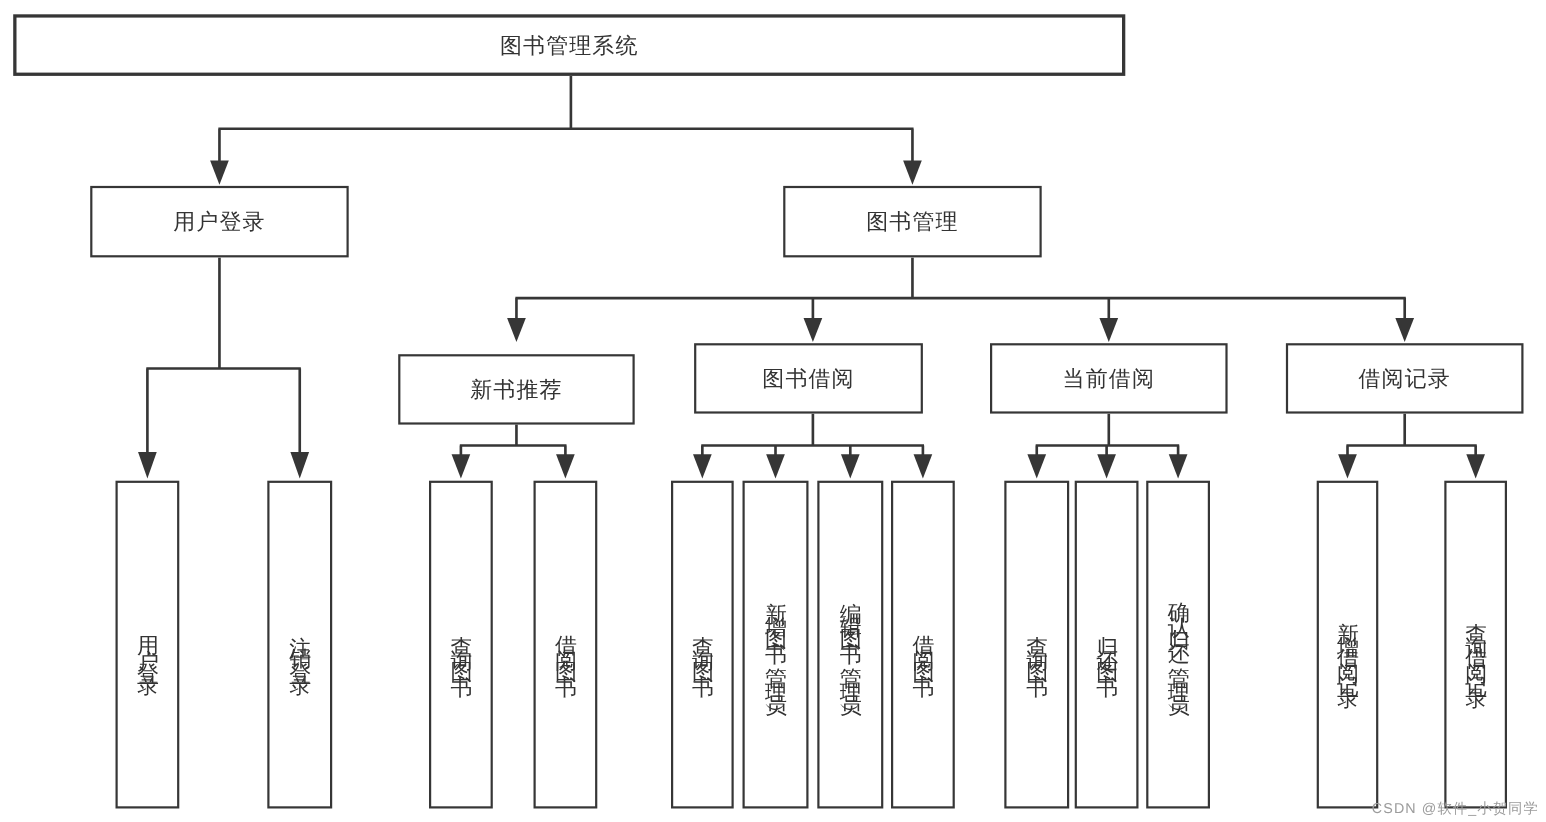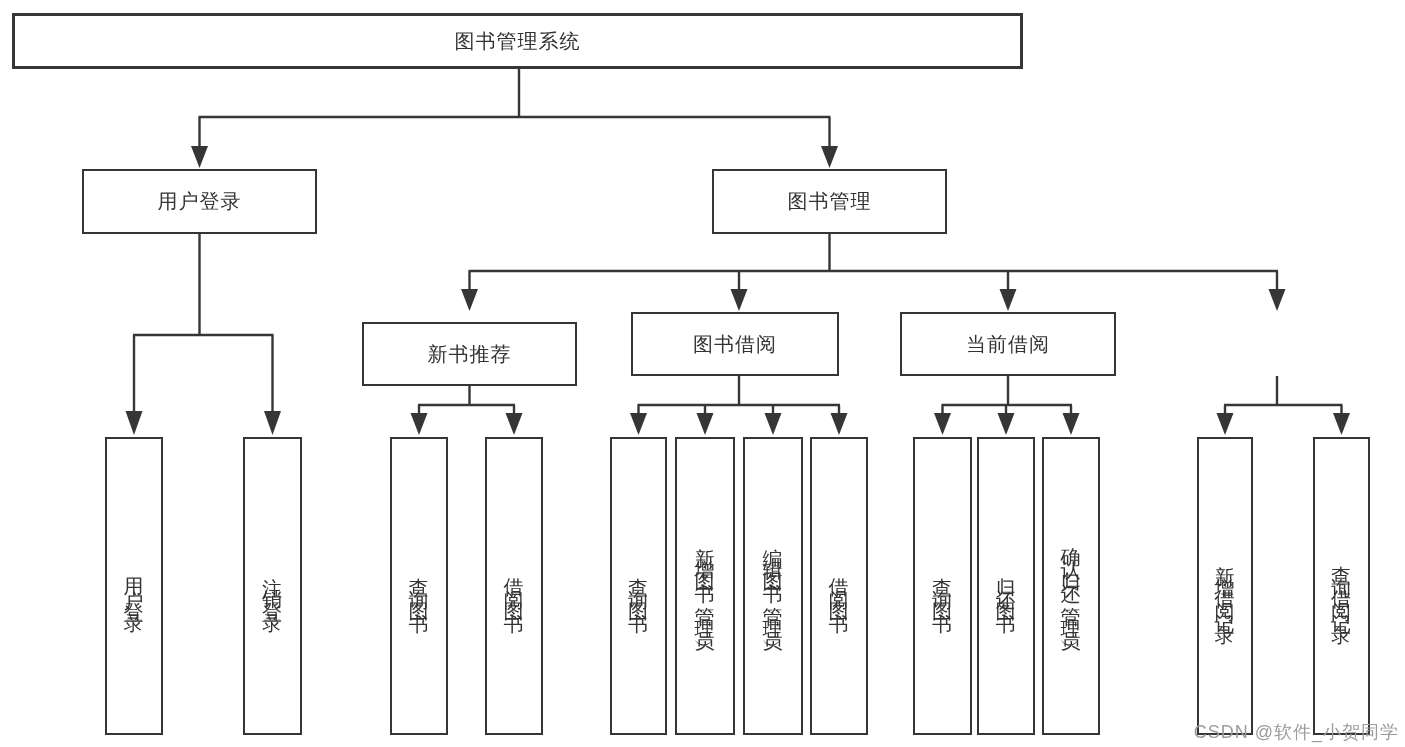--- a/index.html
+++ b/index.html
@@ -39,21 +39,21 @@
     text-orientation: mixed;
     font-size: 20px;
     letter-spacing: 12px;
     line-height: 1;
     white-space: nowrap;
   }
   #watermark {
     position: absolute;
     right: 6px;
     bottom: 3px;
-    font-size: 18px;
+    font-size: 13px;
     color: #9c9c9c;
     letter-spacing: 1px;
     z-index: 3;
     white-space: nowrap;
   }
 </style>
 </head>
 <body>
 
 <div id="canvas">
@@ -118,20 +118,23 @@
 
   <div class="box" style="left:362px; top:312px; width:215px; height:64px;margin-top:10px;">
     <span class="hlabel">新书推荐</span>
   </div>
   <div class="box" style="left:631px; top:312px; width:208px; height:64px;">
     <span class="hlabel">图书借阅</span>
   </div>
   <div class="box" style="left:900px; top:312px; width:216px; height:64px;">
     <span class="hlabel">当前借阅</span>
   </div>
+  <div class="box" style="left:1169px; top:312px; width:216px; height:64px;">
+    <span class="hlabel">借阅记录</span>
+  </div>
 
   <div class="box leaf" style="left:105px; top:437px; width:58px; height:298px;">
     <span class="vtext">用户登录</span>
   </div>
   <div class="box leaf" style="left:243px; top:437px; width:59px; height:298px;">
     <span class="vtext">注销登录</span>
   </div>
 
   <div class="box leaf" style="left:390px; top:437px; width:58px; height:298px;">
     <span class="vtext">查询图书</span>

